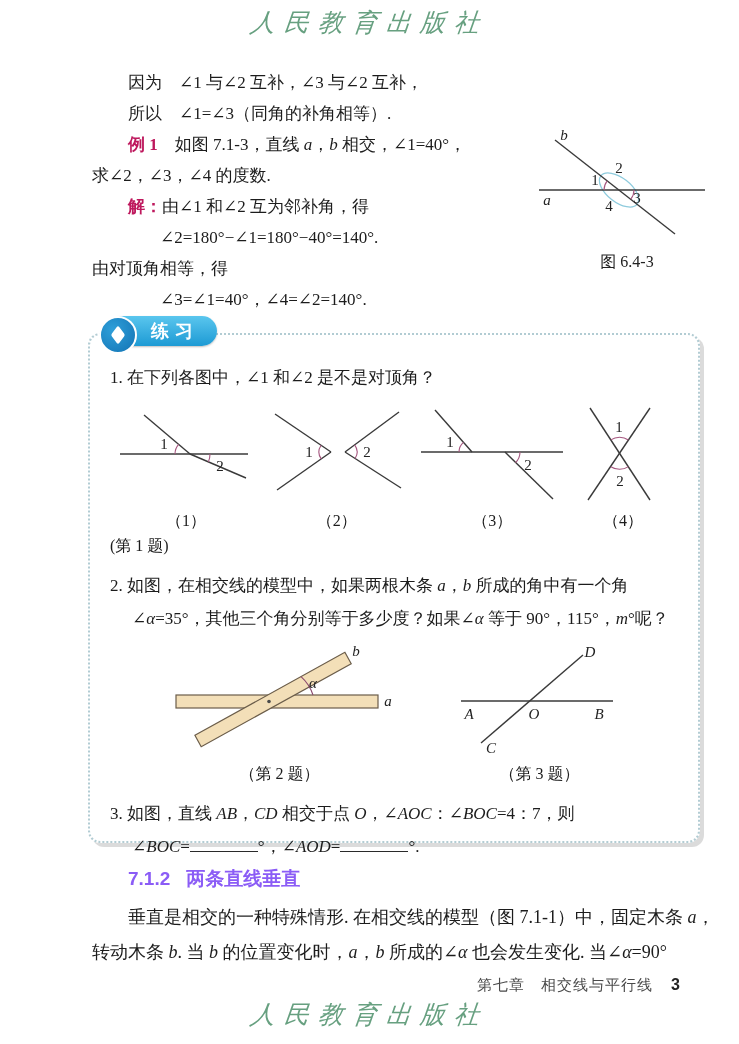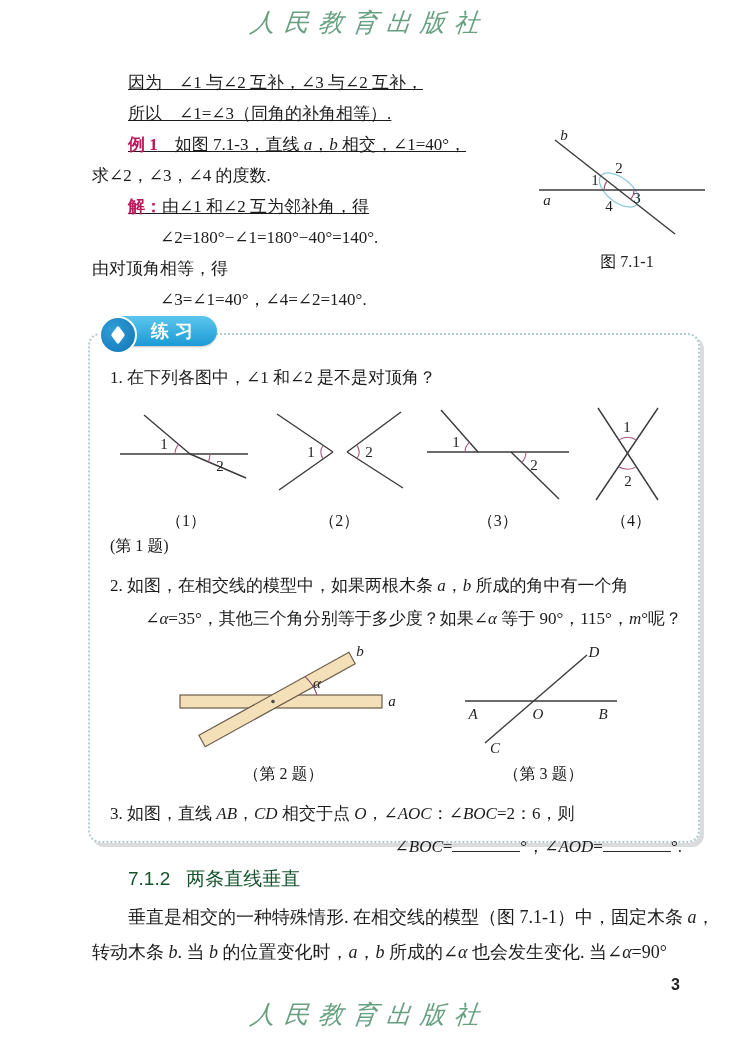--- a/index.html
+++ b/index.html
@@ -11,64 +11,64 @@
   
   .wm{position:absolute;left:0;width:100%;text-align:center;
       font-family:"DejaVu Serif",serif;font-style:italic;
       color:#579673;letter-spacing:9px;font-size:25px;opacity:.9;
       transform:skewX(-6deg);}
   .wm-top{top:6px;}
   .wm-bottom{top:998px;}
   
   .intro{position:absolute;left:92px;top:67px;width:470px;font-size:17px;}
   .ln{line-height:31px;height:31px;white-space:nowrap;}
-  .ind1{padding-left:36px;text-decoration:underline;}
+  .ind1{padding-left:36px;}
   .ind2{padding-left:68px;}
   .blue{color:#be185d;font-weight:bold;}
   .it{font-style:italic;font-family:"Liberation Serif",serif;}
   .blank{display:inline-block;width:68px;height:14px;
          border-bottom:1.3px solid #2a2a2a;}
   
   .fig713{position:absolute;left:537px;top:126px;width:180px;text-align:center;}
   .figcap{font-size:16px;margin-top:4px;color:#222;}
   svg text{font-family:"Liberation Serif",serif;font-size:15px;fill:#222;}
   svg text.svgit{font-style:italic;}
   
   .pbox{position:absolute;left:88px;top:333px;width:612px;height:510px;
         box-sizing:border-box;border:2px dotted #b2ccd3;border-radius:12px;
         box-shadow:4px 4px 0 rgba(175,175,175,.45);
-        padding:26px 16px 0 20px;font-size:17px;}
+        padding:26px 24px 0 20px;font-size:17px;}
   .badge{position:absolute;left:99px;top:316px;height:38px;display:flex;
          align-items:flex-start;z-index:5;}
   .badge-pill{display:flex;align-items:center;height:30px;margin-left:-30px;
          padding:0 18px 0 44px;border-radius:16px;
          background:linear-gradient(#5ac6ee,#1d9ad4);
          box-shadow:0 1px 2px rgba(0,0,0,.25);}
   .badge-pill span{color:#fff;font-weight:bold;font-size:18px;
          letter-spacing:6px;font-family:"Liberation Sans","DejaVu Sans",sans-serif;}
   .badge-circle{position:relative;width:38px;height:38px;border-radius:50%;
          background:radial-gradient(circle at 35% 35%,#2f9fd9,#1273b4);
          border:2px solid #fff;box-sizing:border-box;z-index:6;
          display:flex;align-items:center;justify-content:center;}
   .badge-diamond{width:12px;height:12px;background:#fff;
          transform:rotate(45deg) skew(8deg,8deg);border-radius:2px;}
   .qline{line-height:33px;height:33px;white-space:nowrap;}
-  .qind{padding-left:22px;text-align:right;}
+  .qind{padding-left:22px;}
   .drow{display:flex;justify-content:space-between;align-items:flex-start;
         padding:0 6px;margin-top:8px;}
   .dblk{text-align:center;}
   .dcap{font-size:16px;margin-top:4px;}
   .cap-center{font-size:16px;margin-top:4px;}
   .frow{display:flex;justify-content:center;align-items:flex-end;gap:55px;
         margin-top:8px;}
   .mt12{margin-top:12px;}
   
   .section{position:absolute;left:92px;top:866px;width:610px;}
   .sec-h{font-family:"Liberation Sans","DejaVu Sans",sans-serif;
-         font-weight:normal;font-size:19px;padding-left:36px;color:#14532d;}
+         font-weight:bold;font-size:19px;padding-left:36px;color:#8b5cf6;}
   .sec-h .num{margin-right:16px;}
   .sec-p{font-size:18px;line-height:35px;margin-top:8px;white-space:nowrap;}
   .sec-p .first{padding-left:36px;}
   
   .footer{position:absolute;top:976px;right:59px;display:flex;
           align-items:baseline;}
   .footer .chapter{font-size:15px;color:#4a4a4a;letter-spacing:1px;}
   .footer .pnum{font-size:16px;font-weight:bold;color:#222;margin-left:18px;
           font-family:"Liberation Sans","DejaVu Sans",sans-serif;}
 </style>
@@ -101,21 +101,21 @@
       <line x1="18" y1="14" x2="138" y2="108" stroke="#3a3a3a" stroke-width="1.4"></line>
       <path d="M 67 64 A 15 15 0 0 1 70.2 54.8" fill="none" stroke="#a5567f" stroke-width="1.1"></path>
       <path d="M 97 64 A 15 15 0 0 1 93.8 73.2" fill="none" stroke="#a5567f" stroke-width="1.1"></path>
       <text x="27" y="14" class="svgit" text-anchor="middle">b</text>
       <text x="10" y="79" class="svgit" text-anchor="middle">a</text>
       <text x="58" y="59" text-anchor="middle">1</text>
       <text x="82" y="47" text-anchor="middle">2</text>
       <text x="100" y="77" text-anchor="middle">3</text>
       <text x="72" y="85" text-anchor="middle">4</text>
     </svg>
-    <div class="figcap">图 7.1-1</div>
+    <div class="figcap">图 6.4-3</div>
   </div>
 
   <div class="badge">
     <span class="badge-circle">
       <span class="badge-diamond"></span>
     </span>
     <span class="badge-pill">
       <span>练习</span>
     </span>
   </div>
@@ -203,35 +203,36 @@
           <text x="79" y="76" class="svgit" text-anchor="middle">O</text>
           <text x="144" y="76" class="svgit" text-anchor="middle">B</text>
           <text x="135" y="14" class="svgit" text-anchor="middle">D</text>
           <text x="36" y="110" class="svgit" text-anchor="middle">C</text>
         </svg>
         <div class="dcap">（第 3 题）</div>
       </div>
     </div>
 
     <div class="mt12">
-      <div class="qline"><span>3. 如图，直线 </span><span class="it">AB</span><span>，</span><span class="it">CD</span><span> 相交于点 </span><span class="it">O</span><span>，∠</span><span class="it">AOC</span><span>：∠</span><span class="it">BOC</span><span>=2：6，则</span></div>
+      <div class="qline"><span>3. 如图，直线 </span><span class="it">AB</span><span>，</span><span class="it">CD</span><span> 相交于点 </span><span class="it">O</span><span>，∠</span><span class="it">AOC</span><span>：∠</span><span class="it">BOC</span><span>=4：7，则</span></div>
       <div class="qline qind"><span>∠</span><span class="it">BOC</span><span>=</span><span class="blank"></span><span>°，∠</span><span class="it">AOD</span><span>=</span><span class="blank"></span><span>°.</span></div>
     </div>
 
   </div>
 
   <div class="section">
     <div class="sec-h">
       <span class="num">7.1.2</span><span>两条直线垂直</span>
     </div>
     <div class="sec-p">
       <div class="first"><span>垂直是相交的一种特殊情形. 在相交线的模型（图 7.1-1）中，固定木条 </span><span class="it">a</span><span>，</span></div>
       <div><span>转动木条 </span><span class="it">b</span><span>. 当 </span><span class="it">b</span><span> 的位置变化时，</span><span class="it">a</span><span>，</span><span class="it">b</span><span> 所成的∠</span><span class="it">α</span><span> 也会发生变化. 当∠</span><span class="it">α</span><span>=90°</span></div>
     </div>
   </div>
 
   <div class="footer">
+    <span class="chapter">第七章　相交线与平行线</span>
     <span class="pnum">3</span>
   </div>
 
   <div class="wm wm-bottom">人民教育出版社</div>
 
 </div>
 
 </body></html>

